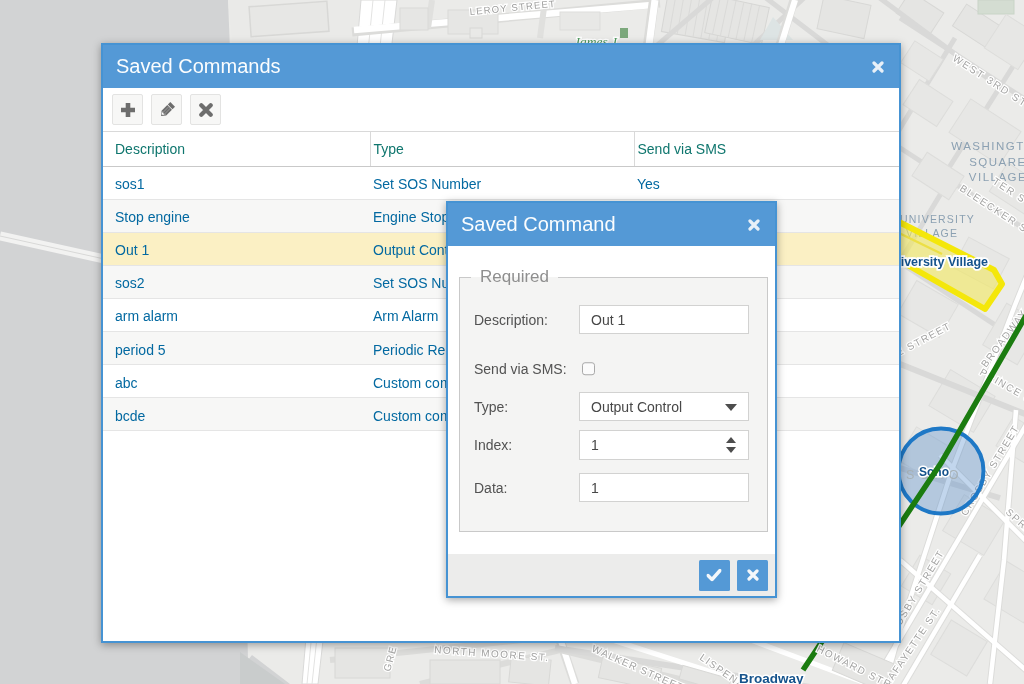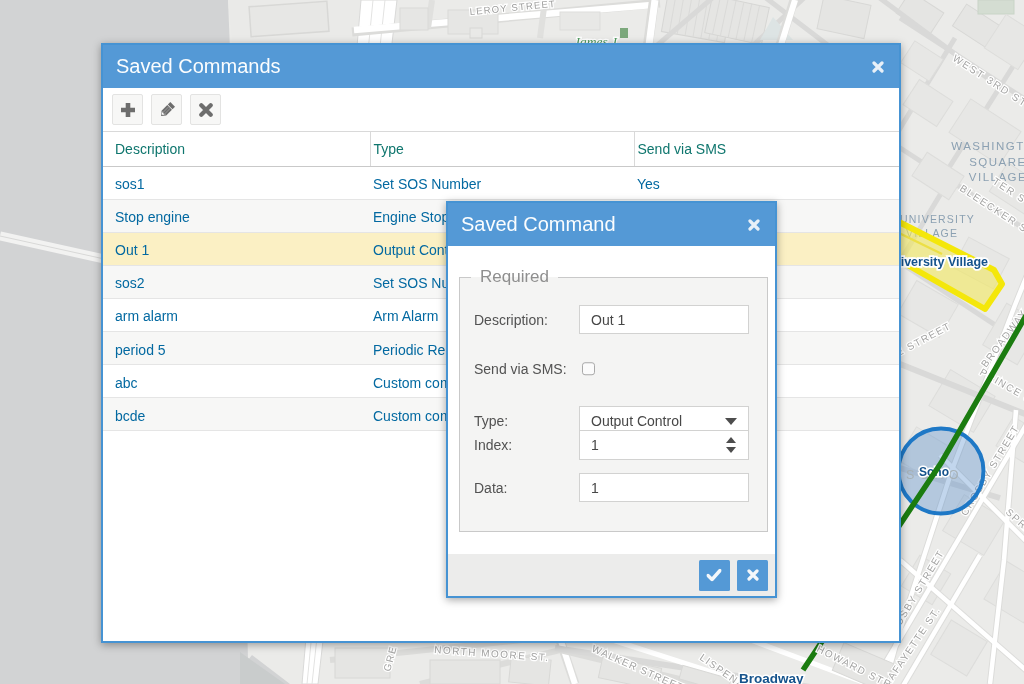--- a/index.html
+++ b/index.html
@@ -304,21 +304,21 @@
       <legend>Required</legend>
     </fieldset>
     <div class="frow" style="top:59px; height:29px;">
           <label>Description:</label>
           <div class="fin" style="top:0;">Out 1</div>
         </div>
     <div class="frow" style="top:108px; height:29px;">
           <label>Send via SMS:</label>
           <span class="cbx"></span>
         </div>
-    <div class="frow" style="top:160px; height:29px;padding-left:40px;">
+    <div class="frow" style="top:146px; height:29px;padding-left:40px;">
           <label>Type:</label>
           <div class="fin" style="top:0;">Output Control<span class="arrow-dn"></span></div>
         </div>
     <div class="frow" style="top:184px; height:30px;">
           <label>Index:</label>
           <div class="fin" style="top:0; height:30px;">1<span class="spin-up"></span><span class="spin-dn"></span></div>
         </div>
     <div class="frow" style="top:227px; height:29px;">
           <label>Data:</label>
           <div class="fin" style="top:0;">1</div>

